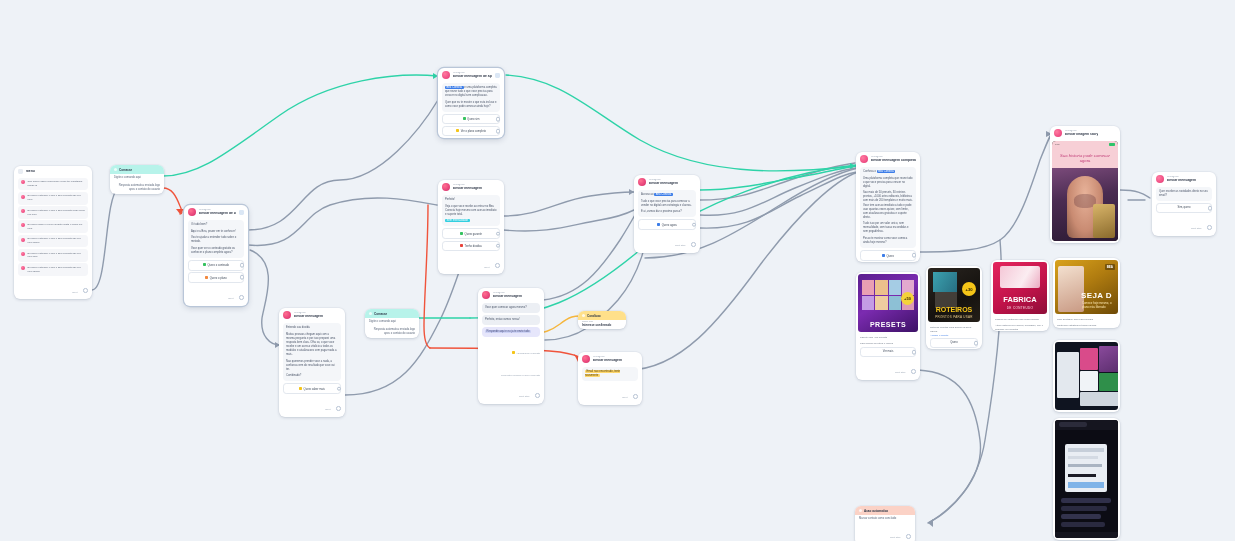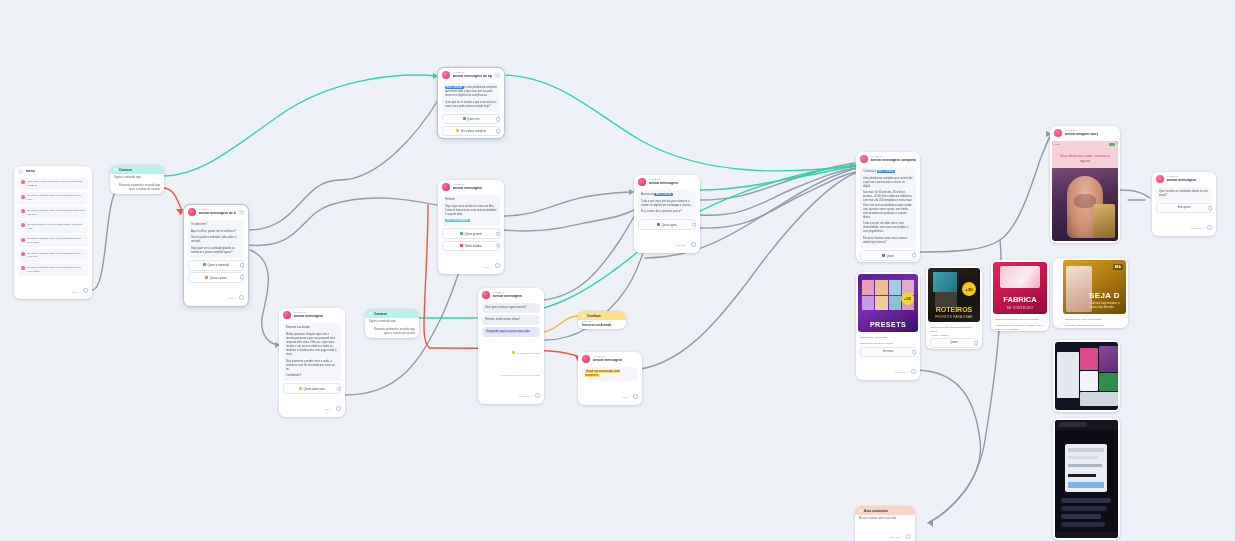--- a/index.html
+++ b/index.html
@@ -469,21 +469,21 @@
         <div style="font-size:4.2px;color:#c2407a;">agora</div>
       </div>
       <div style="position:relative;height:73px;background:linear-gradient(170deg,#7a4a7a 0%,#4b2c52 40%,#2c1a33 100%);overflow:hidden;">
         <div style="position:absolute;left:50%;top:8px;transform:translateX(-50%);width:36px;height:62px;border-radius:18px 18px 6px 6px;background:radial-gradient(ellipse at 50% 30%,#e8b39a,#c98b72 60%,#8a5a48);"></div>
         <div style="position:absolute;left:50%;top:26px;transform:translateX(-50%);width:22px;height:14px;background:rgba(60,20,35,.25);border-radius:40%;"></div>
         <div style="position:absolute;right:3px;bottom:3px;width:22px;height:34px;background:linear-gradient(160deg,#d9b56a,#8a6a2c);border-radius:2px;"></div>
       </div>
     </div>
   </div>
 
-  <div class="node" style="left:1053px;top:258px;width:75px;padding-left:8px;">
+  <div class="node" style="left:1053px;top:258px;width:67px;">
     <div class="media" style="margin:2px;height:54px;background:linear-gradient(150deg,#d9a21c 0%,#b07c10 45%,#6e4a06 100%);position:relative;">
       <div style="position:absolute;left:3px;top:6px;width:26px;height:46px;background:linear-gradient(160deg,#f3e0cf,#c99a84);border-radius:2px;"></div>
       <div style="position:absolute;right:3px;top:4px;font-size:3px;color:#fff;font-weight:bold;background:rgba(0,0,0,.35);padding:1px 2px;border-radius:1px;">BEA</div>
       <div style="position:absolute;left:26px;bottom:14px;color:#fff;font-size:8px;font-weight:bold;letter-spacing:.4px;">SEJA D</div>
       <div style="position:absolute;left:27px;bottom:4px;color:#ffe9b0;font-size:2.8px;line-height:1.4;">Comece hoje mesmo, o plano esta liberado</div>
     </div>
     <div class="cap">Seja destaque nas redes sociais</div>
     <div class="cap">Conteudo estrategico todos os dias</div>
   </div>
 

